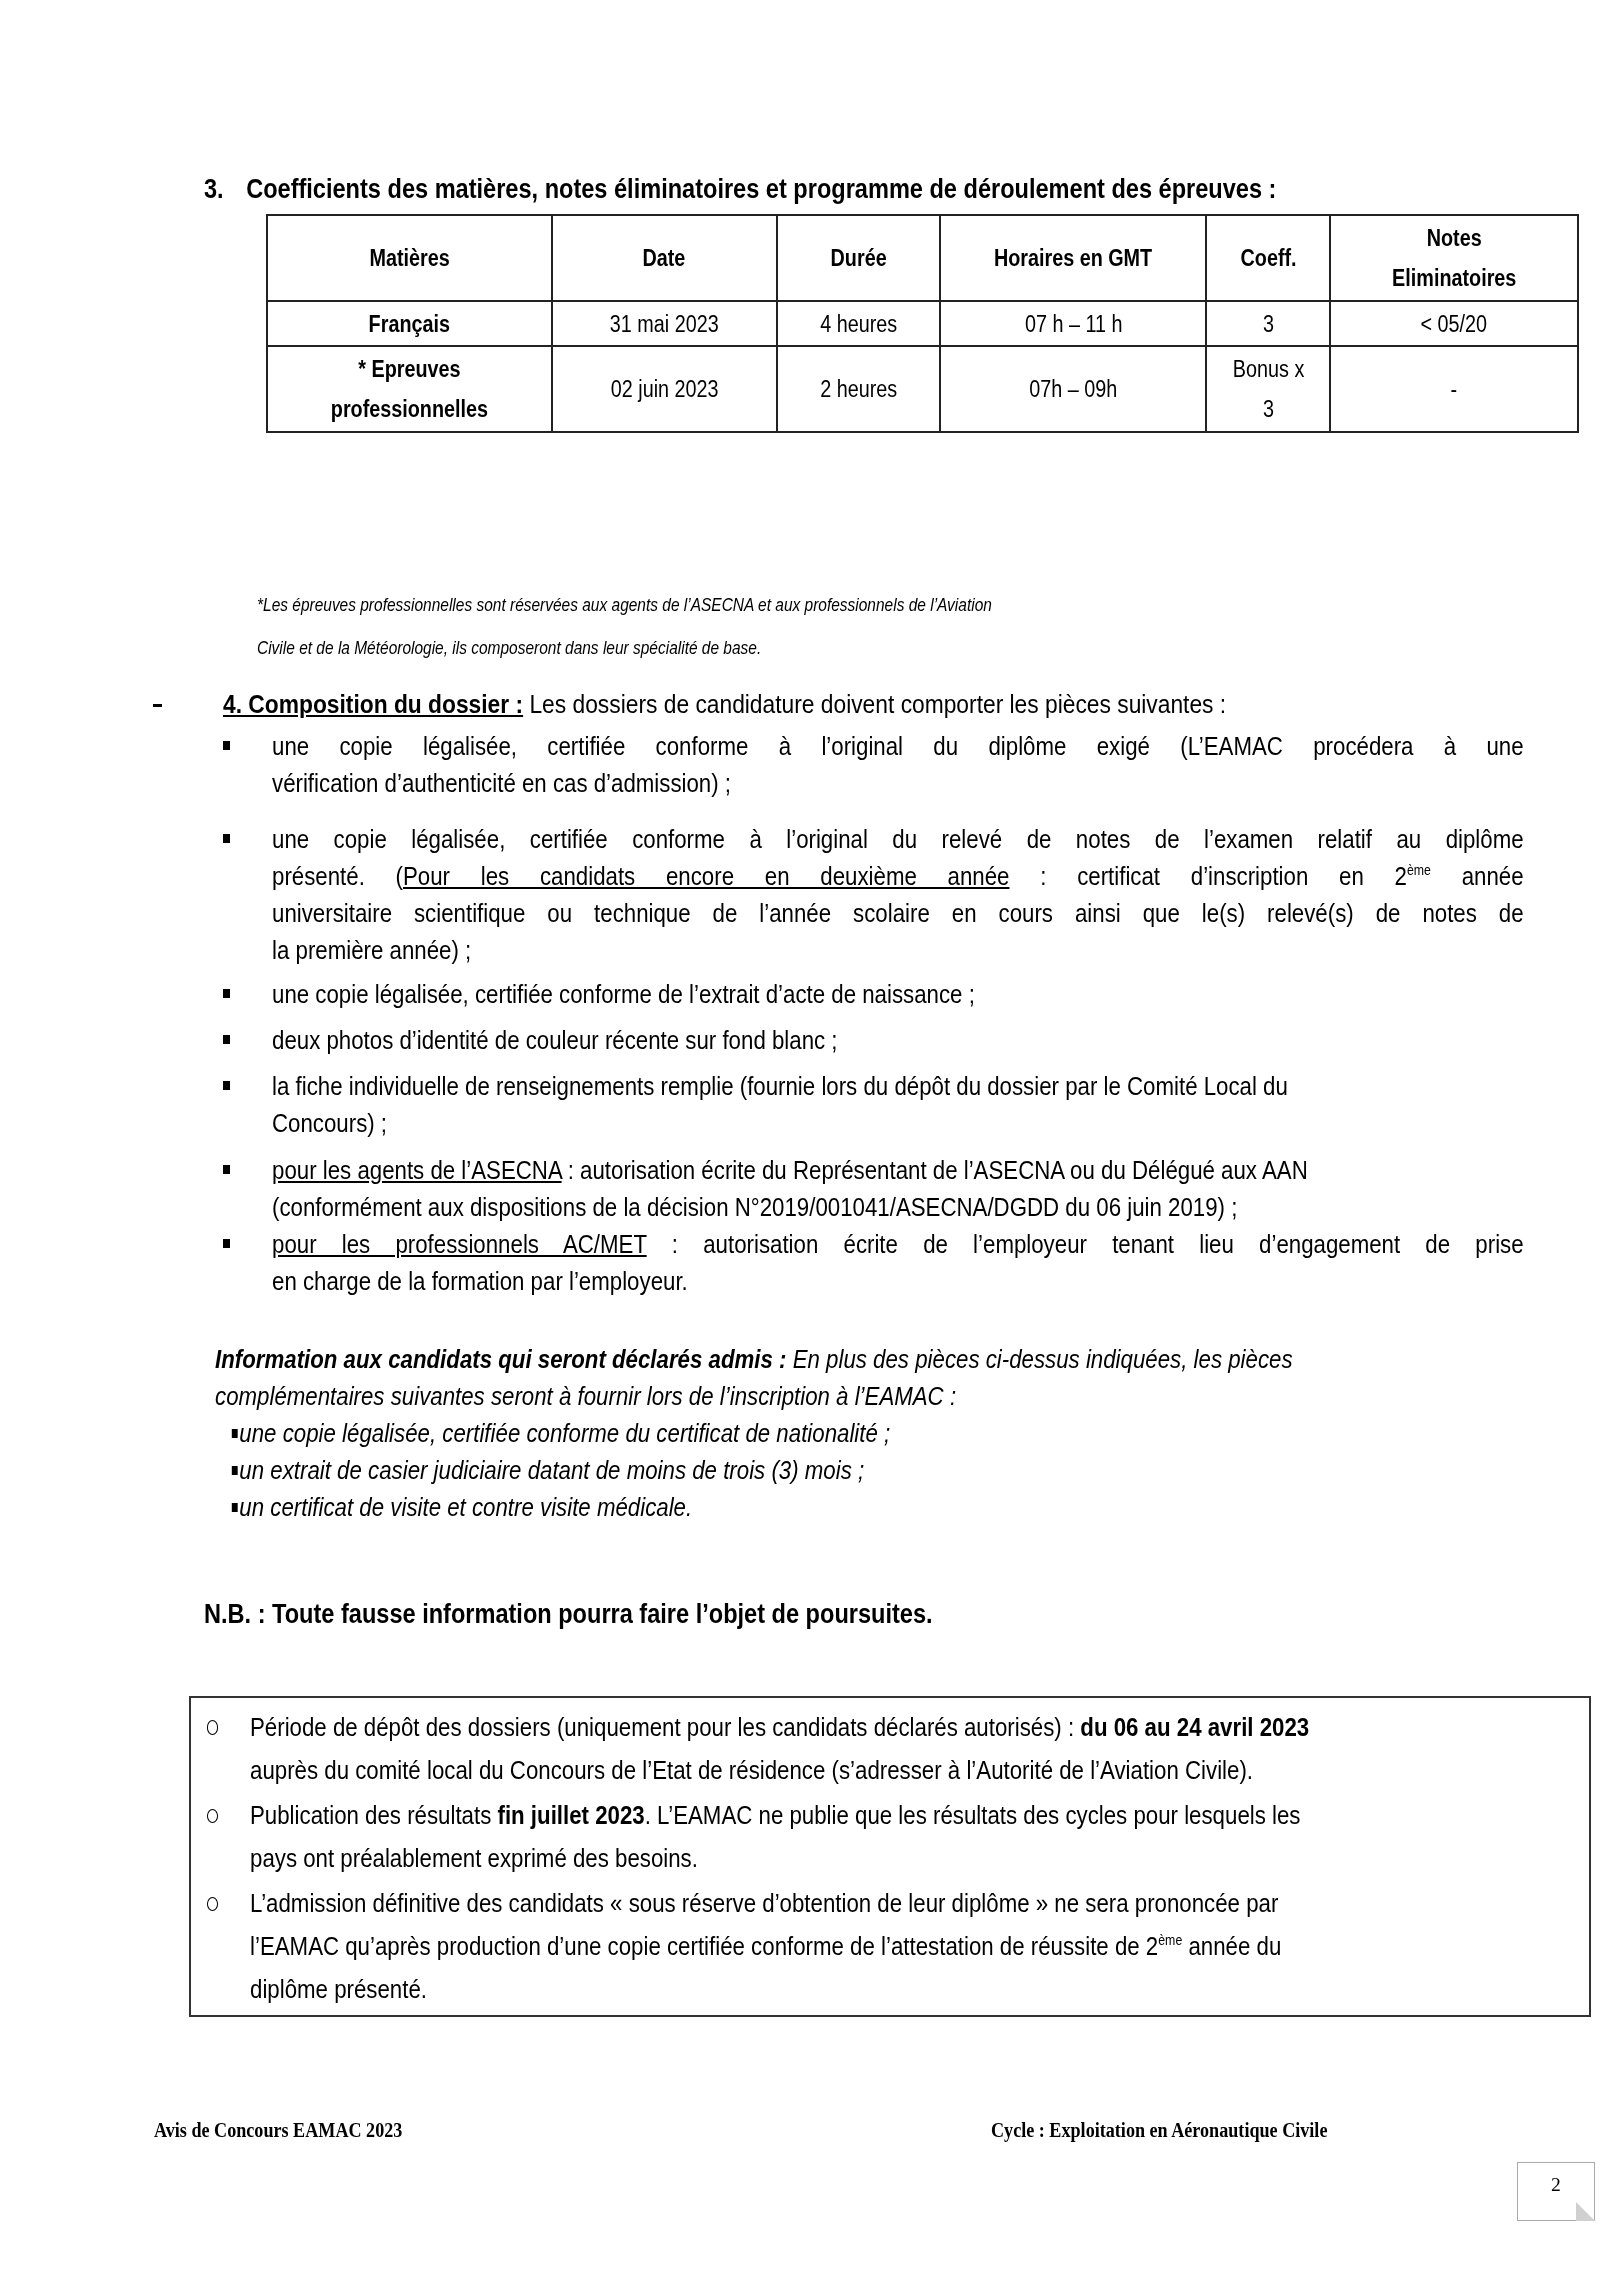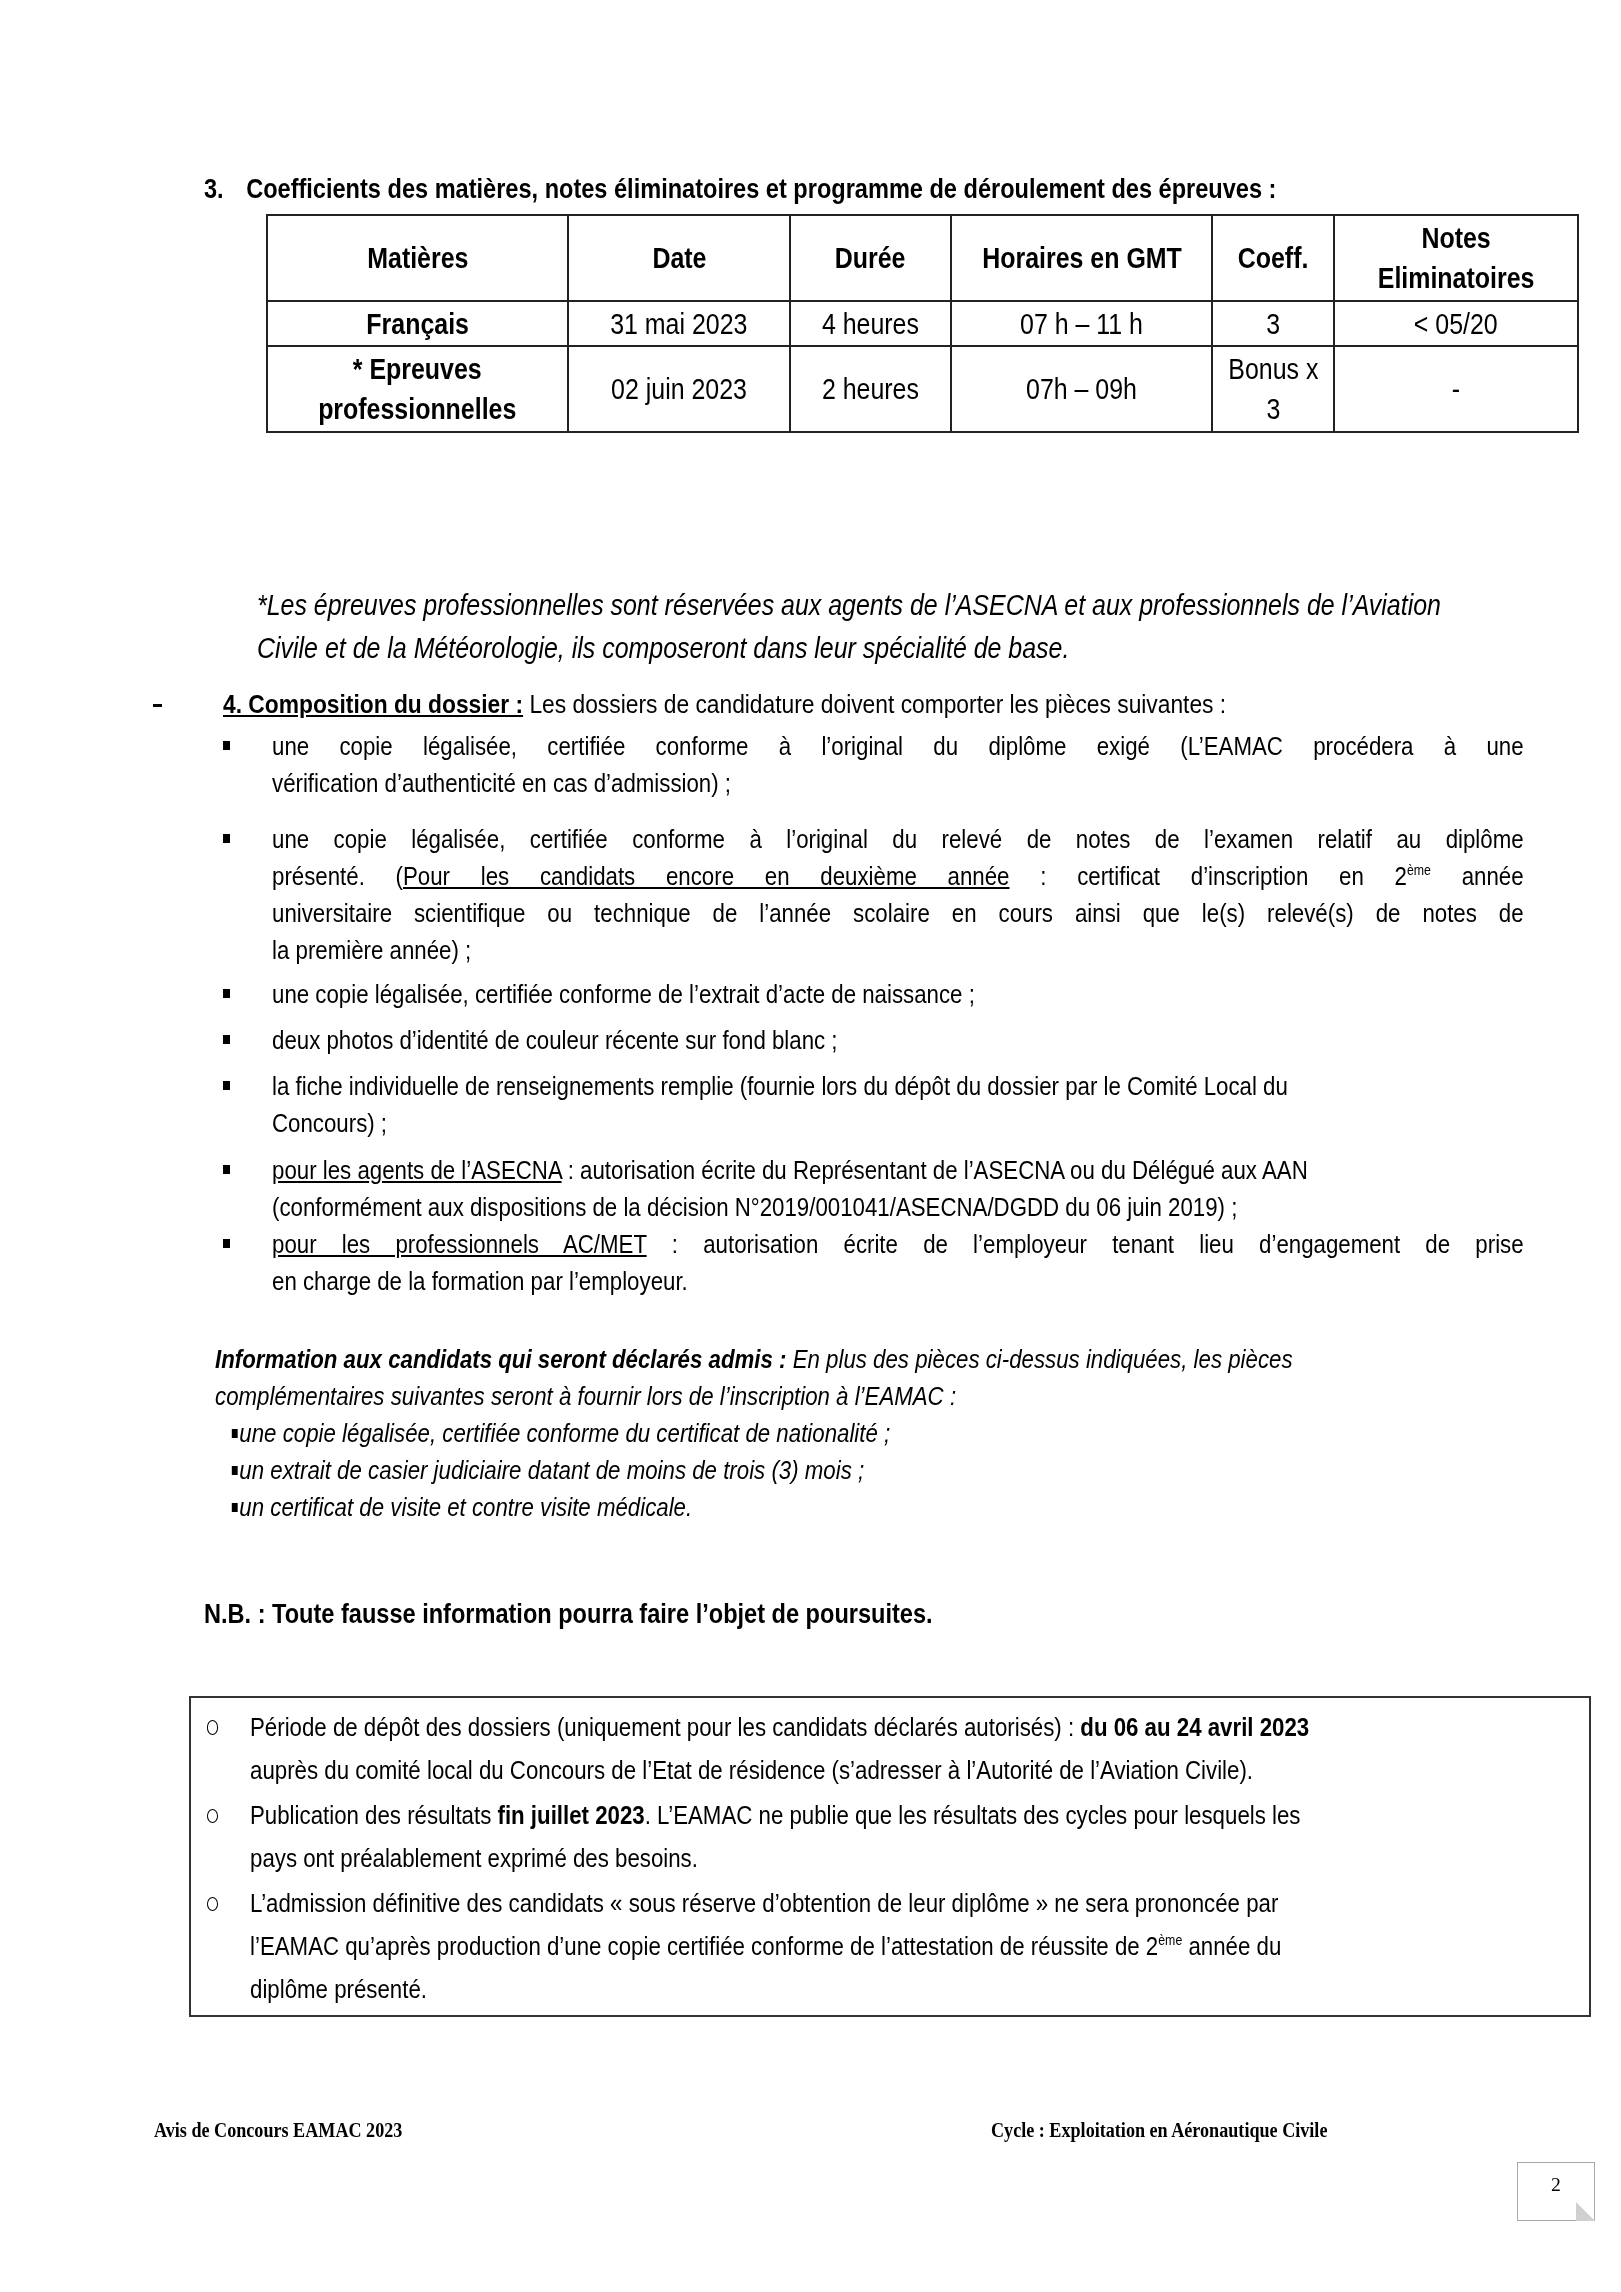--- a/index.html
+++ b/index.html
@@ -9,34 +9,34 @@
     }
     #section3-heading {
       position: absolute; left: 204px; top: 173px;
       font-size: 27.4px; font-weight: bold; white-space: nowrap;
       transform: scaleX(0.86); transform-origin: left top;
     }
     #section3-heading .num { display: inline-block; width: 49px; }
 
     table.schedule {
       position: absolute; left: 266px; top: 214px; width: 1313px;
-      border-collapse: collapse; font-size: 29px;
+      border-collapse: collapse; font-size: 23px;
     }
     table.schedule td, table.schedule th {
       border: 2px solid #222; text-align: center; padding: 0; line-height: 40px;
     }
     table.schedule th { font-weight: bold; height: 84px; }
     table.schedule td { height: 43px; }
     table.schedule tr.tall td { height: 84px; }
     table.schedule td.subject { font-weight: bold; }
     .cell-inner { display: inline-block; transform: scaleX(0.86); }
 
     .note {
       position: absolute; left: 257px; top: 584px; width: 1284px;
-      font-size: 29px; font-style: italic; line-height: 43px;
+      font-size: 18px; font-style: italic; line-height: 43px;
     }
     .note span { display: inline-block; transform: scaleX(0.86); transform-origin: left top; white-space: nowrap; }
 
     .dash-mark { position: absolute; left: 153px; top: 704px; width: 8.8px; height: 2.9px; background: #000; }
 
     .s4-heading {
       position: absolute; left: 223px; top: 689px; font-size: 26.5px; white-space: nowrap;
       transform: scaleX(0.86); transform-origin: left top;
     }
     .s4-heading b { text-decoration: underline; }

